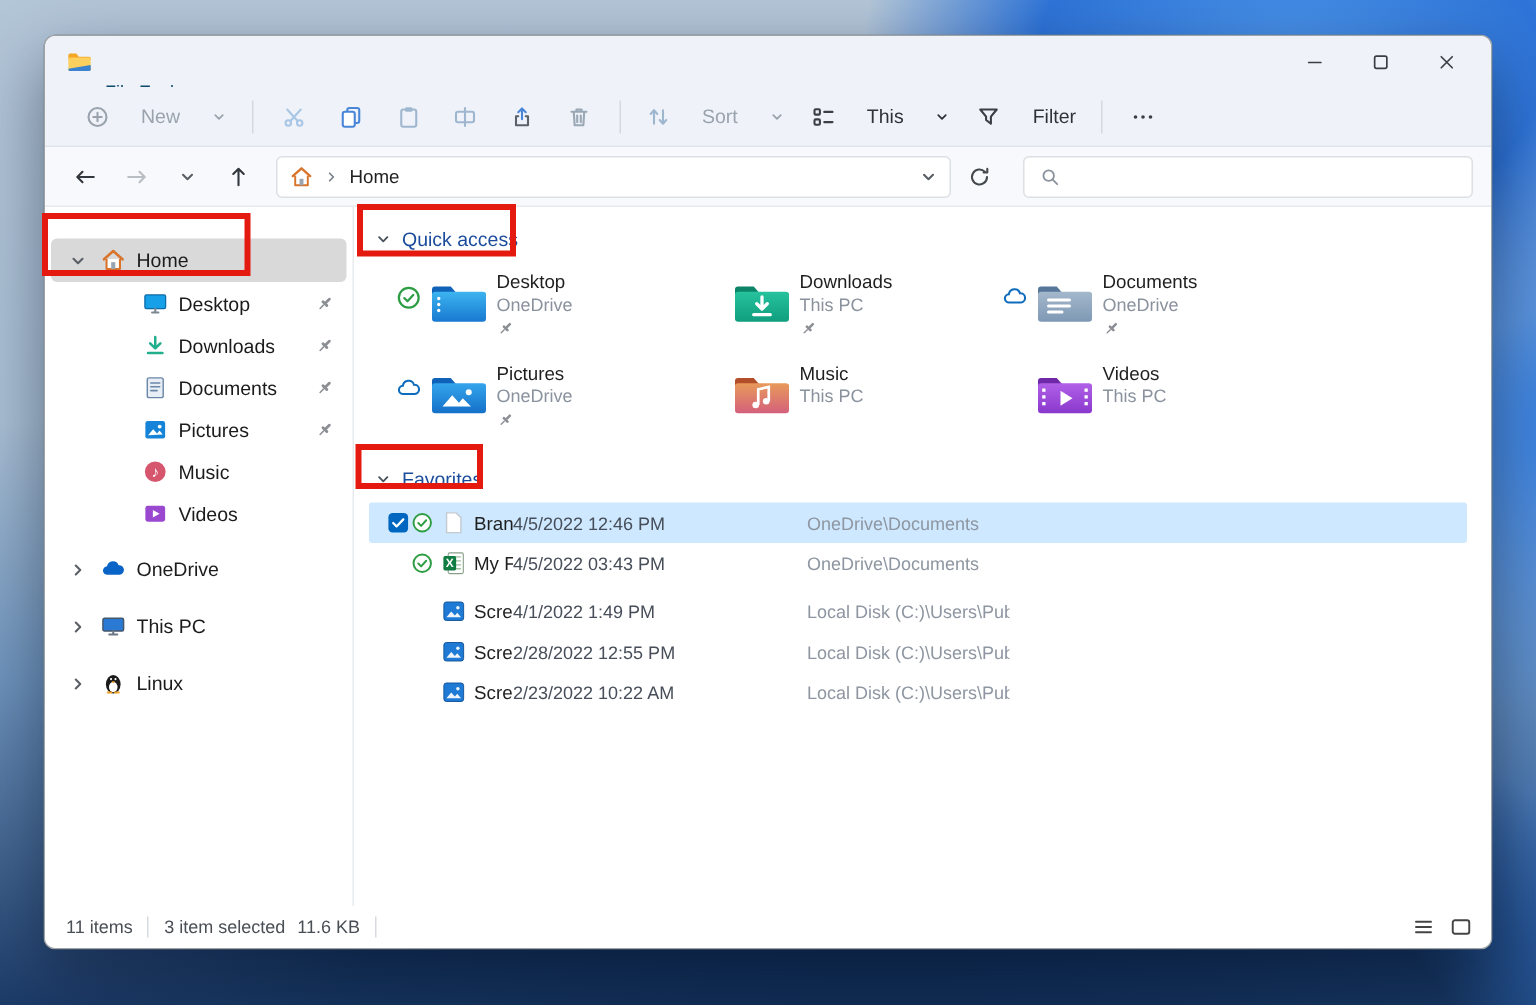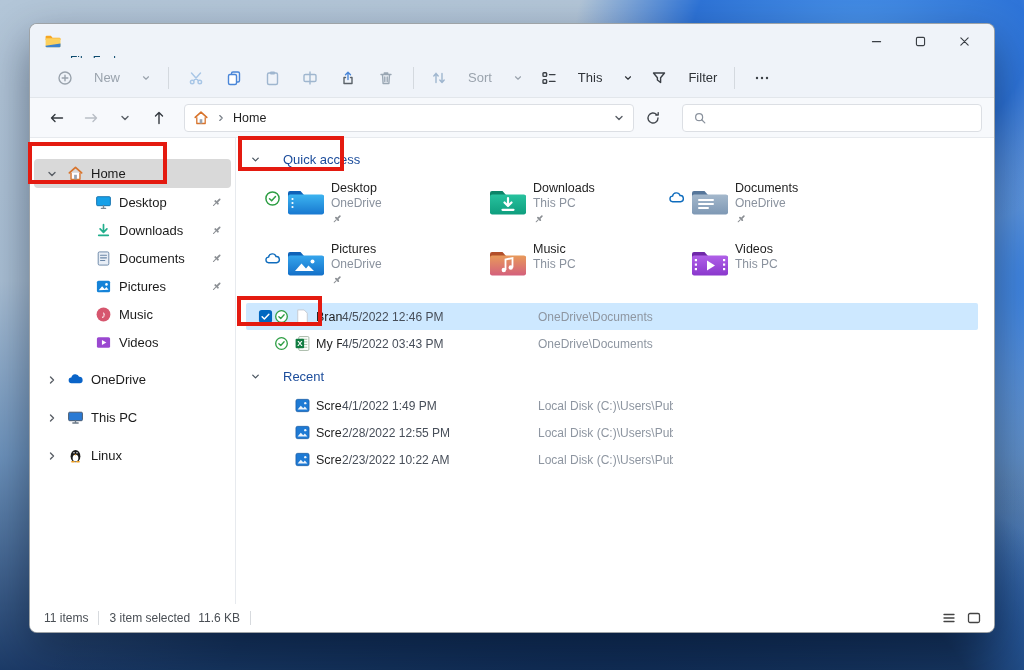--- a/index.html
+++ b/index.html
@@ -71,21 +71,21 @@
     margin:0 4px; border-radius:4px; font-size:13px; color:#1b1b1b; }
   .sb-row.group { margin-top:9px; height:29px; }
   .sb-row.selected { background:#d9d9d9; }
   .sb-chev { width:12px; height:12px; color:#5a5f66; flex:0 0 auto; }
   .sb-ic { width:17px; height:17px; margin:0 7px 0 9px; flex:0 0 auto; }
   .sb-row.child { padding-left:40px; }
   .sb-label { white-space:nowrap; overflow:hidden; }
   .sb-pin { width:13px; height:13px; margin-left:auto; }
 
   .main { flex:1; padding:8px 10px 0 10px; overflow:hidden; position:relative; }
-  .section-header { display:flex; align-items:center; gap:22px; height:22px; margin:2px 0 0 4px;
+  .section-header { display:flex; align-items:center; gap:7px; height:22px; margin:2px 0 0 4px;
     font-size:13px; color:#1b4c9b; }
   .section-header .ic { width:11px; height:11px; color:#4a5560; }
 
   .qa-grid { display:grid; grid-template-columns:repeat(3,202px); margin:8px 0 0 18px; row-gap:2px; }
   .tile { display:flex; gap:5px; height:59px; padding-top:2px; }
   .tile-sync { width:17px; height:17px; margin-top:10px; flex:0 0 auto; }
   .tile-folder { width:40px; height:32px; margin-top:5px; flex:0 0 auto; }
   .tile-text { display:flex; flex-direction:column; padding-top:1px; }
   .tile-name { font-size:12.5px; color:#1f1f1f; line-height:15px; }
   .tile-loc  { font-size:12px; color:#8a929e; line-height:15px; }
@@ -684,20 +684,28 @@
                 <rect x="33" y="22" width="2.2" height="2.2" fill="#fff"></rect>
               </svg>
             </span>
             <div class="tile-text">
               <div class="tile-name">Videos</div>
               <div class="tile-loc">This PC</div>
             </div>
           </div>
         </div>
 
+      <div class="section-header" style="margin-top:10px">
+        <span class="ic">
+            <svg viewBox="0 0 12 12">
+              <path d="M3 4.5l3 3 3-3" stroke="currentColor" fill="none" stroke-width="1.4" stroke-linecap="round" stroke-linejoin="round"></path>
+            </svg>
+          </span>
+        <span>Favorites</span>
+      </div>
       <div class="rows" id="fav-rows">
           <div class="row selected">
             <span class="cell-check">
               <span class="ic ">
                 <svg viewBox="0 0 16 16">
                   <rect x="1" y="1" width="14" height="14" rx="3" fill="#0067c0"></rect>
                   <path d="M4.4 8.2 6.8 10.6 11.6 5.6" stroke="#fff" stroke-width="1.6" fill="none" stroke-linecap="round" stroke-linejoin="round"></path>
                 </svg>
               </span>
             </span>
@@ -739,28 +747,20 @@
                   <text x="5.5" y="10.4" text-anchor="middle" font-size="7.5" font-weight="bold" fill="#fff">X</text>
                 </svg>
               </span>
             </span>
             <span class="cell-name">My Finances</span>
             <span class="cell-date">4/5/2022 03:43 PM</span>
             <span class="cell-path">OneDrive\Documents</span>
           </div>
         </div>
 
-      <div class="section-header" style="margin-top:8px">
-        <span class="ic">
-            <svg viewBox="0 0 12 12">
-              <path d="M3 4.5l3 3 3-3" stroke="currentColor" fill="none" stroke-width="1.4" stroke-linecap="round" stroke-linejoin="round"></path>
-            </svg>
-          </span>
-        <span>Recent</span>
-      </div>
       <div class="rows" id="recent-rows">
           <div class="row">
             <span class="cell-check"></span>
             <span class="cell-sync"></span>
             <span class="cell-fileic">
               <span class="ic ">
                 <svg viewBox="0 0 16 16">
                   <rect x="1.8" y="2.2" width="12.4" height="11.6" rx="1.6" fill="#1e7ad4" stroke="#14549a" stroke-width="0.6"></rect>
                   <path d="M3.4 11.8l3-3.6 2.3 2.5 1.5-1.7 2.4 2.8z" fill="#eef4fb"></path>
                   <circle cx="10.6" cy="5.8" r="1.1" fill="#eef4fb"></circle>

